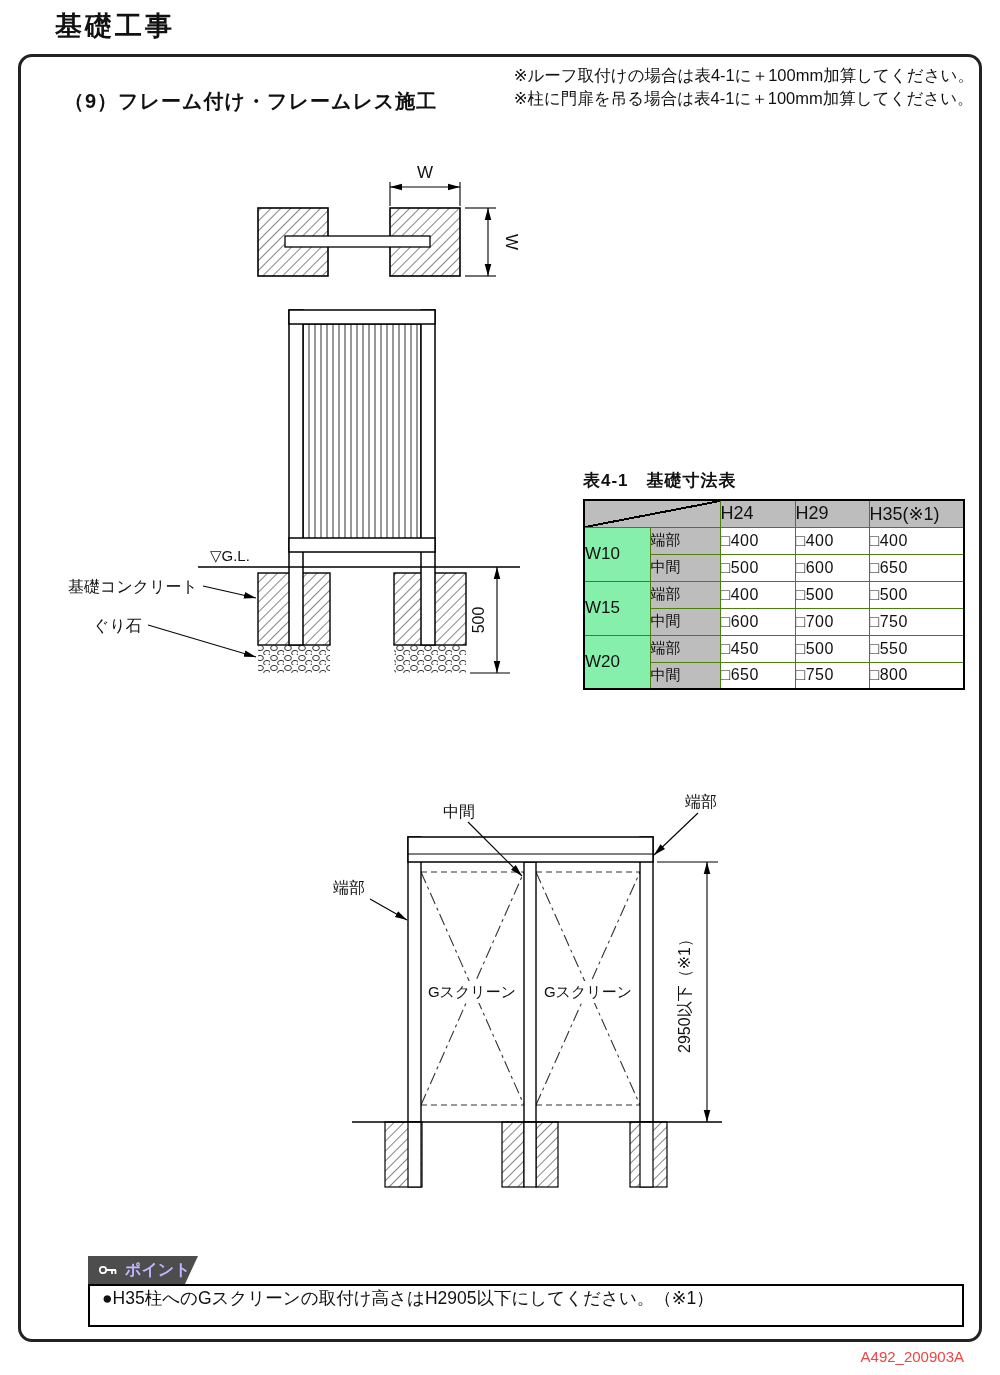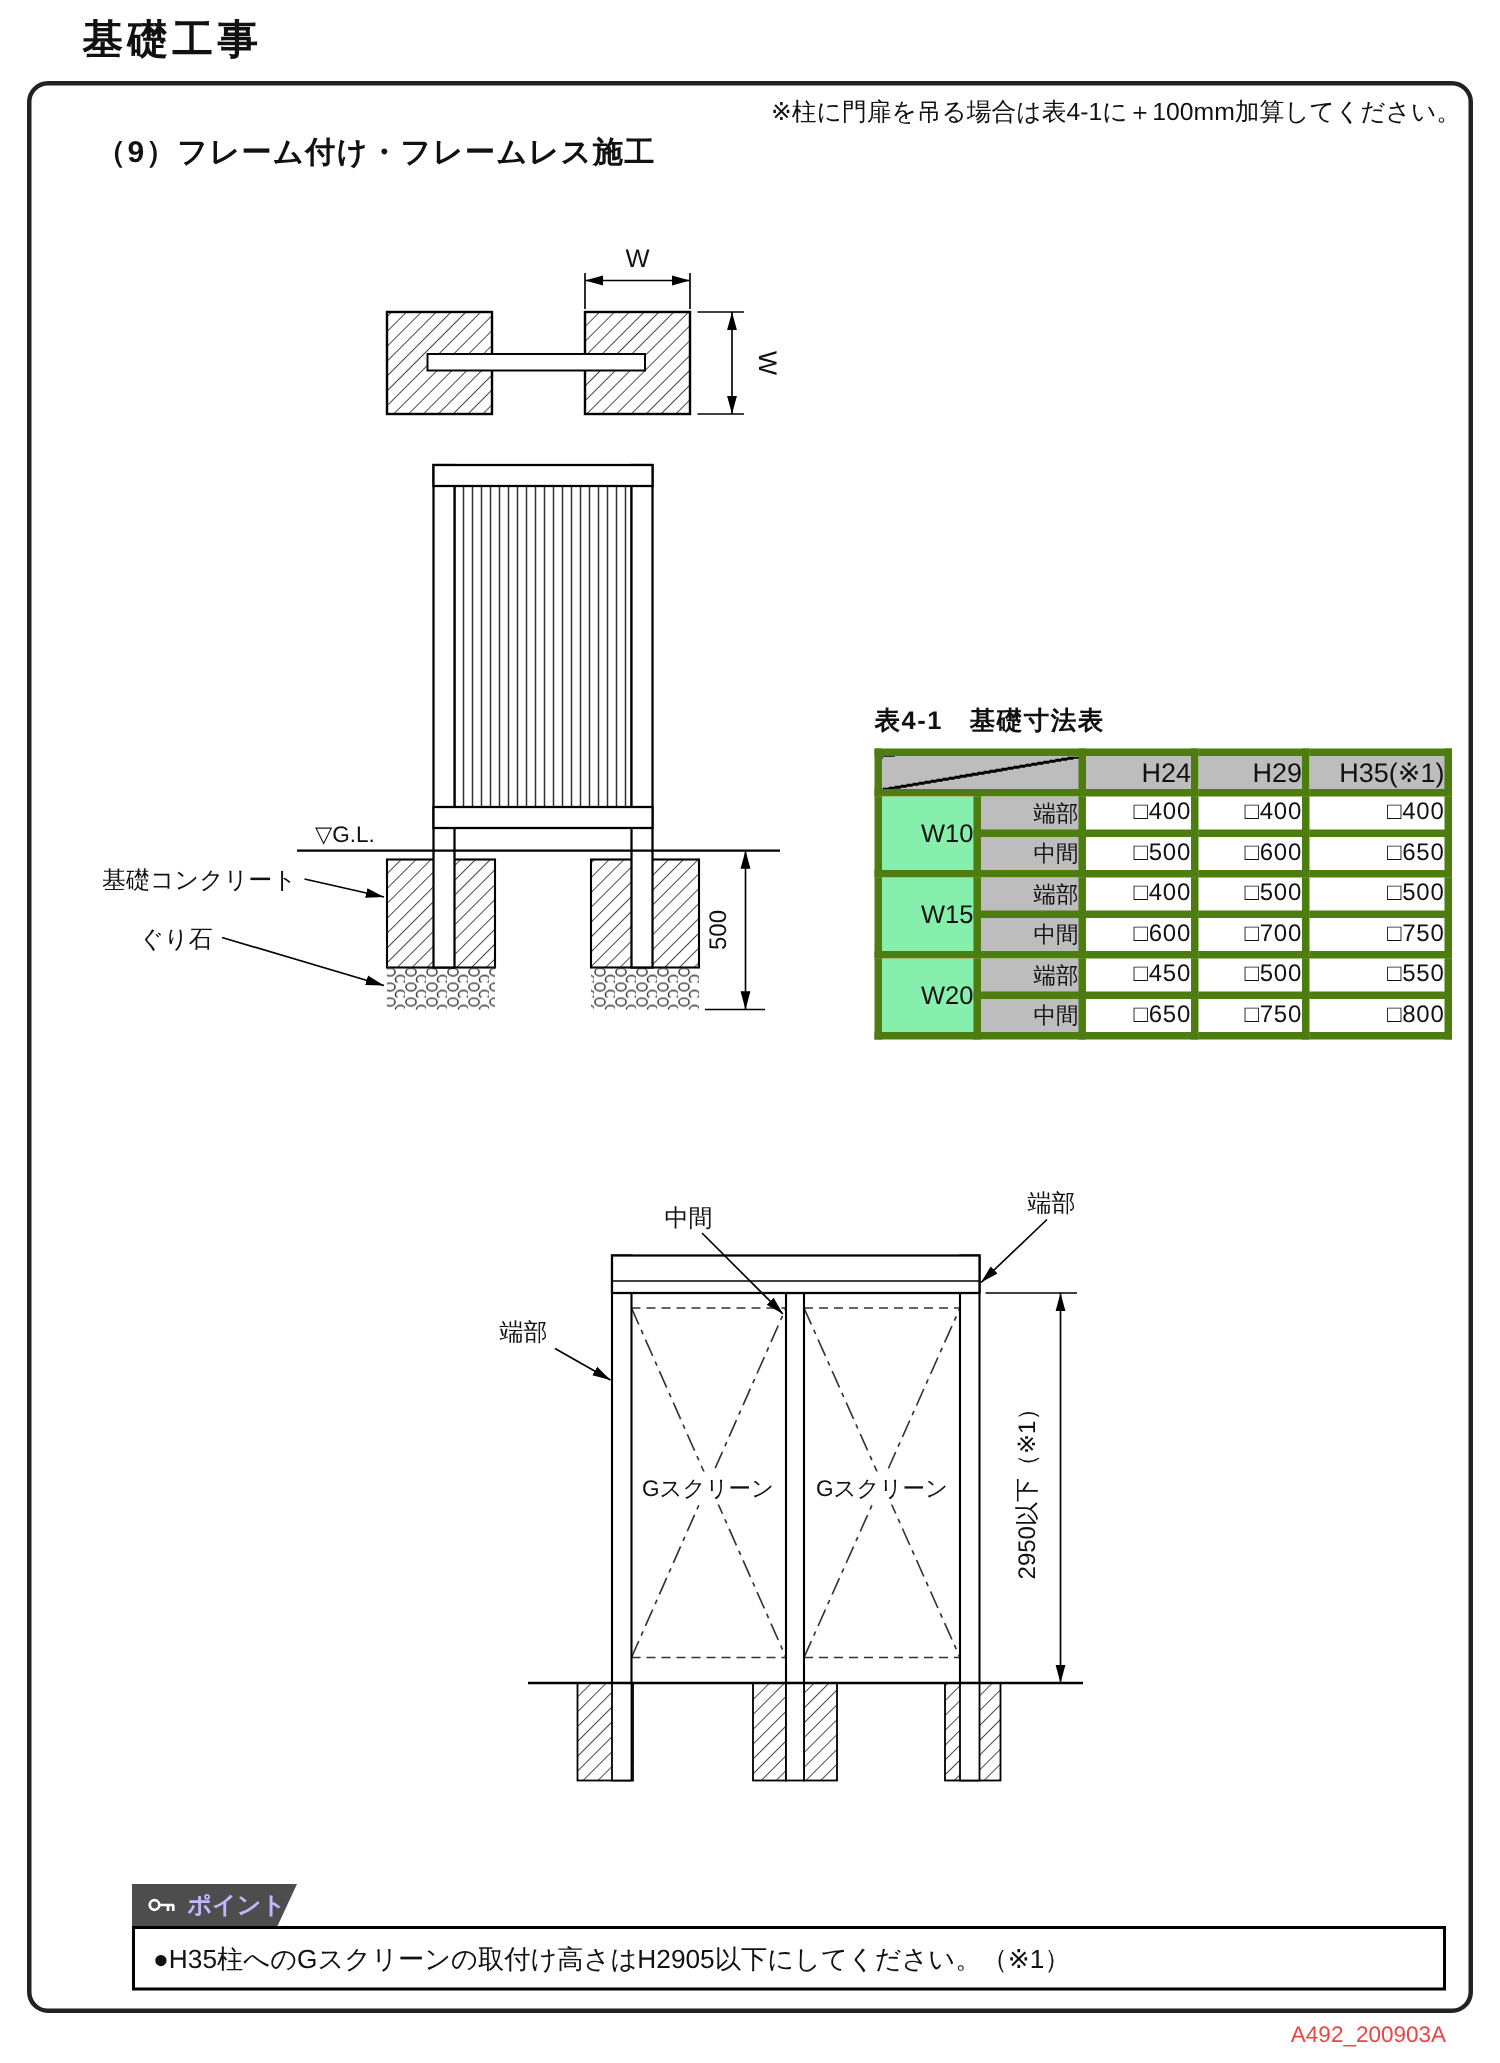--- a/index.html
+++ b/index.html
@@ -25,58 +25,59 @@
   .svg-abs { position:absolute; }
   #svg-plan    { left:180px; top:160px; width:340px; height:135px; }
   #svg-section { left:60px;  top:295px; width:460px; height:395px; }
   #svg-elev    { left:330px; top:780px; width:400px; height:420px; }
 
   svg text { font-family:"Liberation Sans","DejaVu Sans",sans-serif; fill:#111; }
 
   .table-block { position:absolute; left:583px; top:469px; width:382px; }
   .table-caption { font-size:17px; font-weight:bold; margin-bottom:7px; letter-spacing:1px; }
   table.dim { border-collapse:collapse; width:380px; table-layout:fixed; border:2px solid #000; }
-  table.dim td, table.dim th { border:5px solid #4d7c0f; height:27px; text-align:right; vertical-align:middle; padding:0; overflow:hidden; }
+  table.dim td, table.dim th { border:1px solid #4d7c0f; height:27px; text-align:left; vertical-align:middle; padding:0; overflow:hidden; }
   th.hdr { background:#bdbdbd; font-size:18px; font-weight:normal; }
   td.grp { background:#86efac; font-size:17px;margin-left:40px; }
   td.sub { background:#bdbdbd; font-size:15px; }
   td.val { font-size:16px; letter-spacing:0.5px; background:#fff; }
   td.corner {
     background:
       linear-gradient(to bottom right,
         rgba(0,0,0,0) calc(50% - 1px), #000 calc(50% - 1px),
         #000 calc(50% + 1px), rgba(0,0,0,0) calc(50% + 1px)),
       #bdbdbd;
   }
 
   .point-tag {
     position:absolute; left:88px; top:1256px; width:110px; height:28px;
     background:#4d4d4d; color:#c4b5fd; display:flex; align-items:center; gap:7px;
     padding-left:10px; font-size:16px; font-weight:bold;
     clip-path: polygon(0 0, 100% 0, calc(100% - 13px) 100%, 0 100%);
   }
   .point-box {
     position:absolute; left:88px; top:1284px; width:876px; height:43px;
-    border:2px solid #000; display:flex; align-items:center; padding-left:12px;
+    border:2px solid #000; display:flex; align-items:flex-start; padding-left:12px;
     font-size:17.5px; background:#fff;
   }
   .doc-code { position:absolute; right:36px; top:1348px; font-size:15px; color:#ef4444; }
 </style>
 </head>
 <body>
 
 <div class="page">
 
   <h1 class="title">基礎工事</h1>
 
   <div class="frame"></div>
 
   <h2 class="section-heading">（9）フレーム付け・フレームレス施工</h2>
 
   <div class="notes">
+    <div>※ルーフ取付けの場合は表4-1に＋100mm加算してください。</div>
     <div>※柱に門扉を吊る場合は表4-1に＋100mm加算してください。</div>
   </div>
 
   <svg id="svg-plan" class="svg-abs" viewBox="0 0 340 135">
     <defs>
       <pattern id="h1" width="7" height="7" patternUnits="userSpaceOnUse" patternTransform="rotate(45)">
         <line x1="0" y1="0" x2="0" y2="7" stroke="#444" stroke-width="1.3"></line>
       </pattern>
       <marker id="ar1" markerWidth="12" markerHeight="8" refX="11" refY="4" orient="auto-start-reverse">
         <path d="M0,1 L11,4 L0,7 Z" fill="#000"></path>

